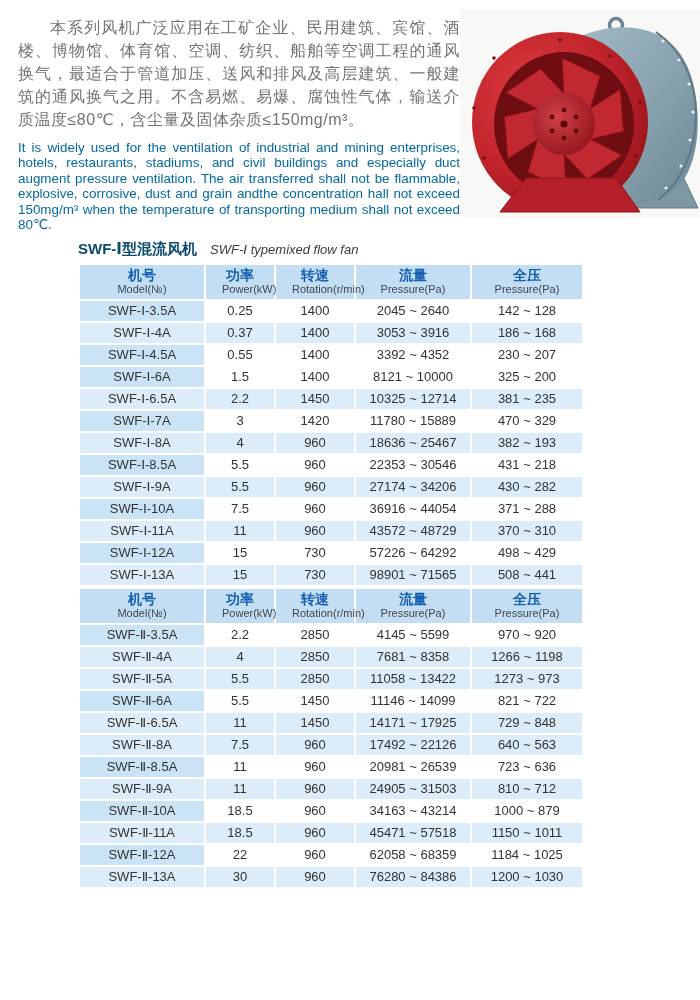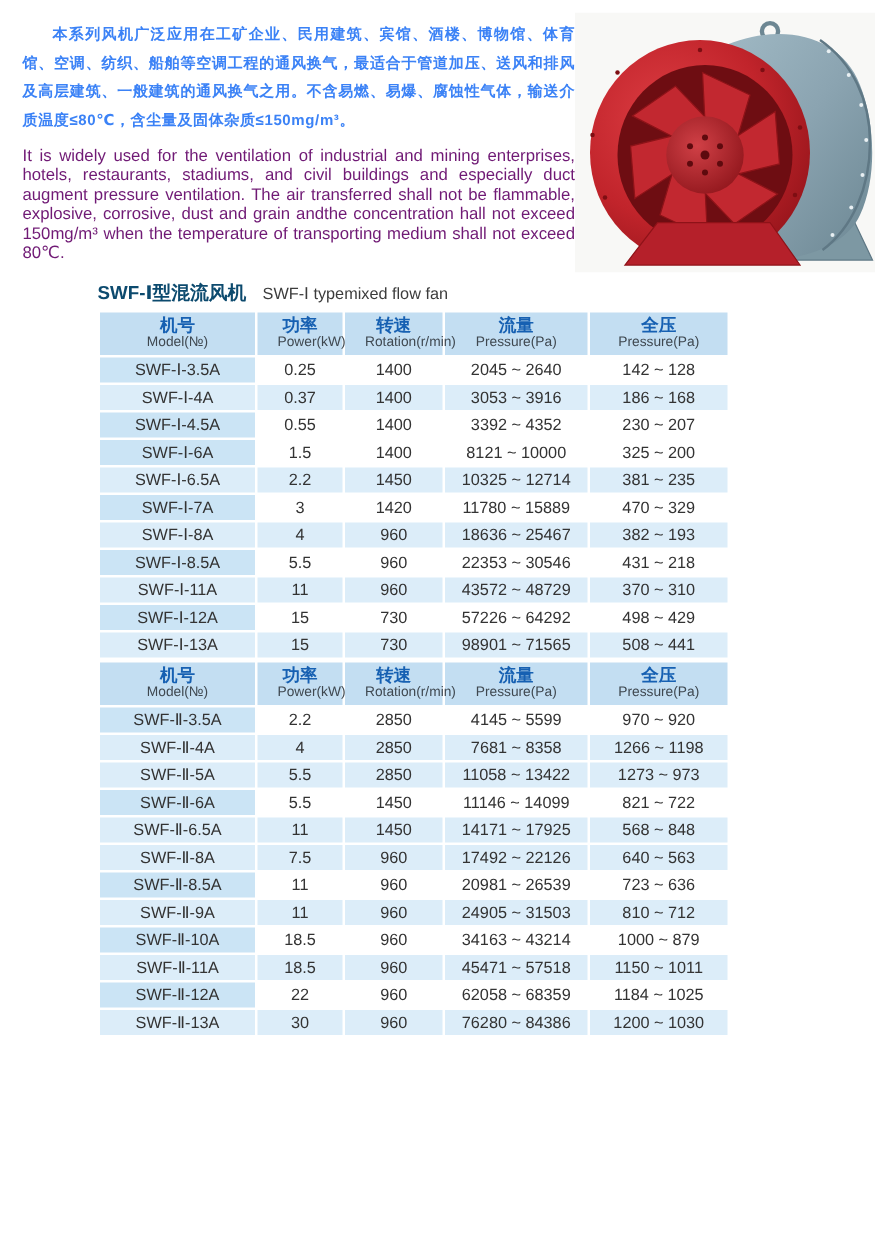--- a/index.html
+++ b/index.html
@@ -4,33 +4,33 @@
 <style>
   html,body{margin:0;padding:0;}
   body{
     width:700px;height:1000px;overflow:hidden;background:#ffffff;
     font-family:"Liberation Sans","DejaVu Sans",sans-serif;color:#222;
   }
   .page{position:relative;width:700px;height:1000px;}
   .top{display:flex;align-items:flex-start;padding:10px 0 0 18px;}
   .intro{width:442px;flex:0 0 442px;}
   .intro .zh{
-    margin:6px 0 0;font-weight:bold;font-size:12px;line-height:23px;
-    text-align:justify;text-indent:2em;color:#3b82f6;letter-spacing:.5px;
+    margin:6px 0 0;font-weight:normal;font-size:16px;line-height:23px;
+    text-align:justify;text-indent:2em;color:#737373;letter-spacing:.5px;
   }
   .intro .en{
     margin:9px 0 0;font-size:13.4px;line-height:15.4px;
-    text-align:justify;color:#701a75;
+    text-align:justify;color:#0369a1;
   }
   .photo{width:240px;height:208px;margin-left:0;position:relative;flex:1;}
   .photo svg{display:block;width:100%;height:100%;}
 
   .tbl-title{margin:8px 0 4px 78px;font-size:15px;line-height:18px;}
   .t-zh{font-weight:bold;color:#0c4a6e;}
-  .t-en{font-weight:normal;font-size:13px;color:#3c3c3c;margin-left:9px;}
+  .t-en{font-weight:normal;font-size:13px;color:#3c3c3c;margin-left:9px;font-style:italic;}
 
   table.spec{
     border-collapse:separate;border-spacing:2px;
     margin-left:78px;width:494px;table-layout:fixed;background:#fff;
   }
   table.spec th{
     background:#c3def2;padding:2px 16px 3px;vertical-align:middle;font-weight:normal;
   }
   .hz{display:block;color:#1660b2;font-weight:bold;font-size:14px;line-height:16px;text-align:center;}
   .he{display:block;color:#3f4850;font-size:11px;line-height:13px;text-align:center;}
@@ -221,20 +221,34 @@
             <td>382 ~ 193</td>
           </tr>
           <tr>
             <td class="model-col">SWF-Ⅰ-8.5A</td>
             <td>5.5</td>
             <td>960</td>
             <td>22353 ~ 30546</td>
             <td>431 ~ 218</td>
           </tr>
           <tr class="alt">
+            <td class="model-col">SWF-Ⅰ-9A</td>
+            <td>5.5</td>
+            <td>960</td>
+            <td>27174 ~ 34206</td>
+            <td>430 ~ 282</td>
+          </tr>
+          <tr>
+            <td class="model-col">SWF-Ⅰ-10A</td>
+            <td>7.5</td>
+            <td>960</td>
+            <td>36916 ~ 44054</td>
+            <td>371 ~ 288</td>
+          </tr>
+          <tr class="alt">
             <td class="model-col">SWF-Ⅰ-11A</td>
             <td>11</td>
             <td>960</td>
             <td>43572 ~ 48729</td>
             <td>370 ~ 310</td>
           </tr>
           <tr>
             <td class="model-col">SWF-Ⅰ-12A</td>
             <td>15</td>
             <td>730</td>
@@ -312,21 +326,21 @@
             <td>5.5</td>
             <td>1450</td>
             <td>11146 ~ 14099</td>
             <td>821 ~ 722</td>
           </tr>
           <tr class="alt">
             <td class="model-col">SWF-Ⅱ-6.5A</td>
             <td>11</td>
             <td>1450</td>
             <td>14171 ~ 17925</td>
-            <td>568 ~ 848</td>
+            <td>729 ~ 848</td>
           </tr>
           <tr class="alt">
             <td class="model-col">SWF-Ⅱ-8A</td>
             <td>7.5</td>
             <td>960</td>
             <td>17492 ~ 22126</td>
             <td>640 ~ 563</td>
           </tr>
           <tr>
             <td class="model-col">SWF-Ⅱ-8.5A</td>

